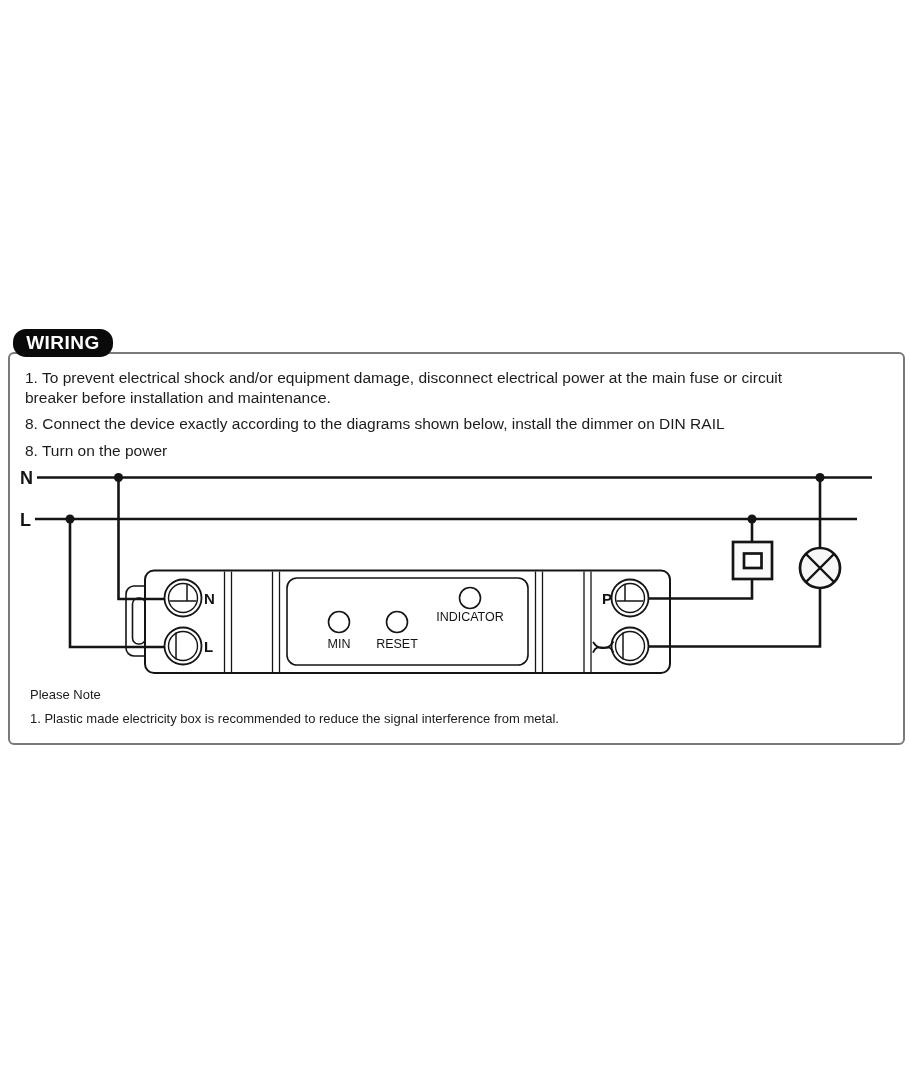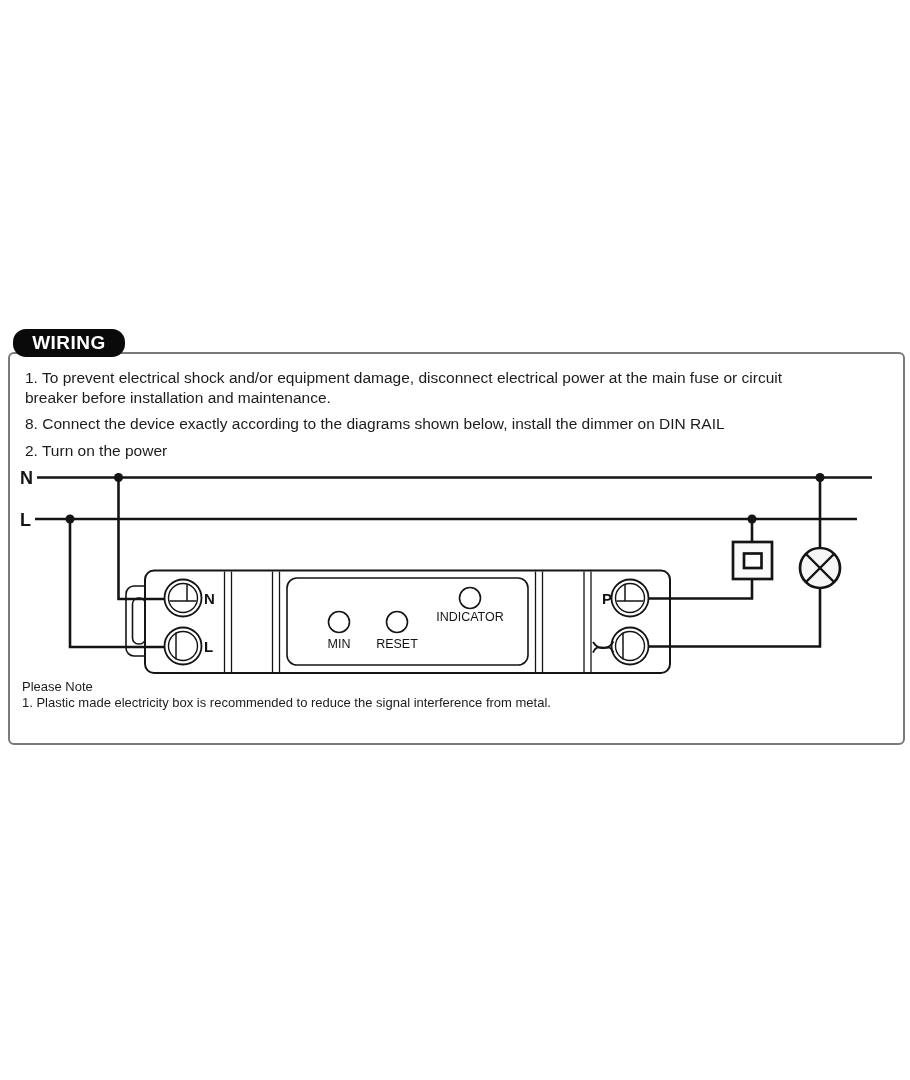--- a/index.html
+++ b/index.html
@@ -5,56 +5,56 @@
   html,body{margin:0;padding:0;background:#ffffff;}
   .canvas{
     position:relative;width:910px;height:1080px;background:#ffffff;
     font-family:"Liberation Sans", sans-serif;color:#1c1c1c;overflow:hidden;
   }
   .outer-panel{
     position:absolute;left:8px;top:352px;width:893px;height:389px;
     border:2px solid #7a7a7a;border-radius:6px;background:#ffffff;
   }
   .wiring-badge{
-    position:absolute;left:13px;top:329px;width:112px;height:28px;
+    position:absolute;left:13px;top:329px;width:100px;height:28px;
     background:#0a0a0a;border-radius:13px;color:#ffffff;
     display:flex;align-items:center;justify-content:center;
     font-size:19px;font-weight:bold;letter-spacing:0.5px;z-index:3;
   }
   .instructions{
     position:absolute;left:18px;top:361px;width:792px;
     font-size:15.5px;line-height:19.5px;color:#1c1c1c;z-index:2;
   }
   .instructions p{margin:7px;padding:0;}
   .diagram-svg{position:absolute;left:0;top:440px;z-index:2;}
   .notes{
     position:absolute;left:22px;top:679px;width:852px;
     font-size:13px;line-height:16px;color:#1c1c1c;z-index:2;
   }
-  .notes p{margin:0;padding:0;}
+  .notes p{margin:8px;padding:0;}
   svg text{font-family:"Liberation Sans", sans-serif;fill:#141414;}
   .lbl-mains{font-size:18px;font-weight:bold;}
   .lbl-term{font-size:15px;font-weight:bold;}
   .lbl-small{font-size:12.5px;}
 </style>
 </head>
 <body>
 
 <div class="canvas">
 
   <div class="outer-panel"></div>
 
   <div class="wiring-badge">
     <span>WIRING</span>
   </div>
 
   <div class="instructions">
     <p>1. To prevent electrical shock and/or equipment damage, disconnect electrical power at the main fuse or circuit breaker before installation and maintenance.</p>
     <p>8. Connect the device exactly according to the diagrams shown below, install the dimmer on DIN RAIL</p>
-    <p>2. Turn on the power</p>
+    <p>8. Turn on the power</p>
   </div>
 
   <svg class="diagram-svg" width="910" height="250" viewBox="0 440 910 250">
 
     <text class="lbl-mains" x="33" y="484" text-anchor="end">N</text>
     <text class="lbl-mains" x="31" y="526" text-anchor="end">L</text>
 
     <g stroke="#141414" stroke-width="2.6">
       <line x1="37" y1="477.5" x2="872" y2="477.5"></line>
       <line x1="35" y1="519" x2="857" y2="519"></line>

